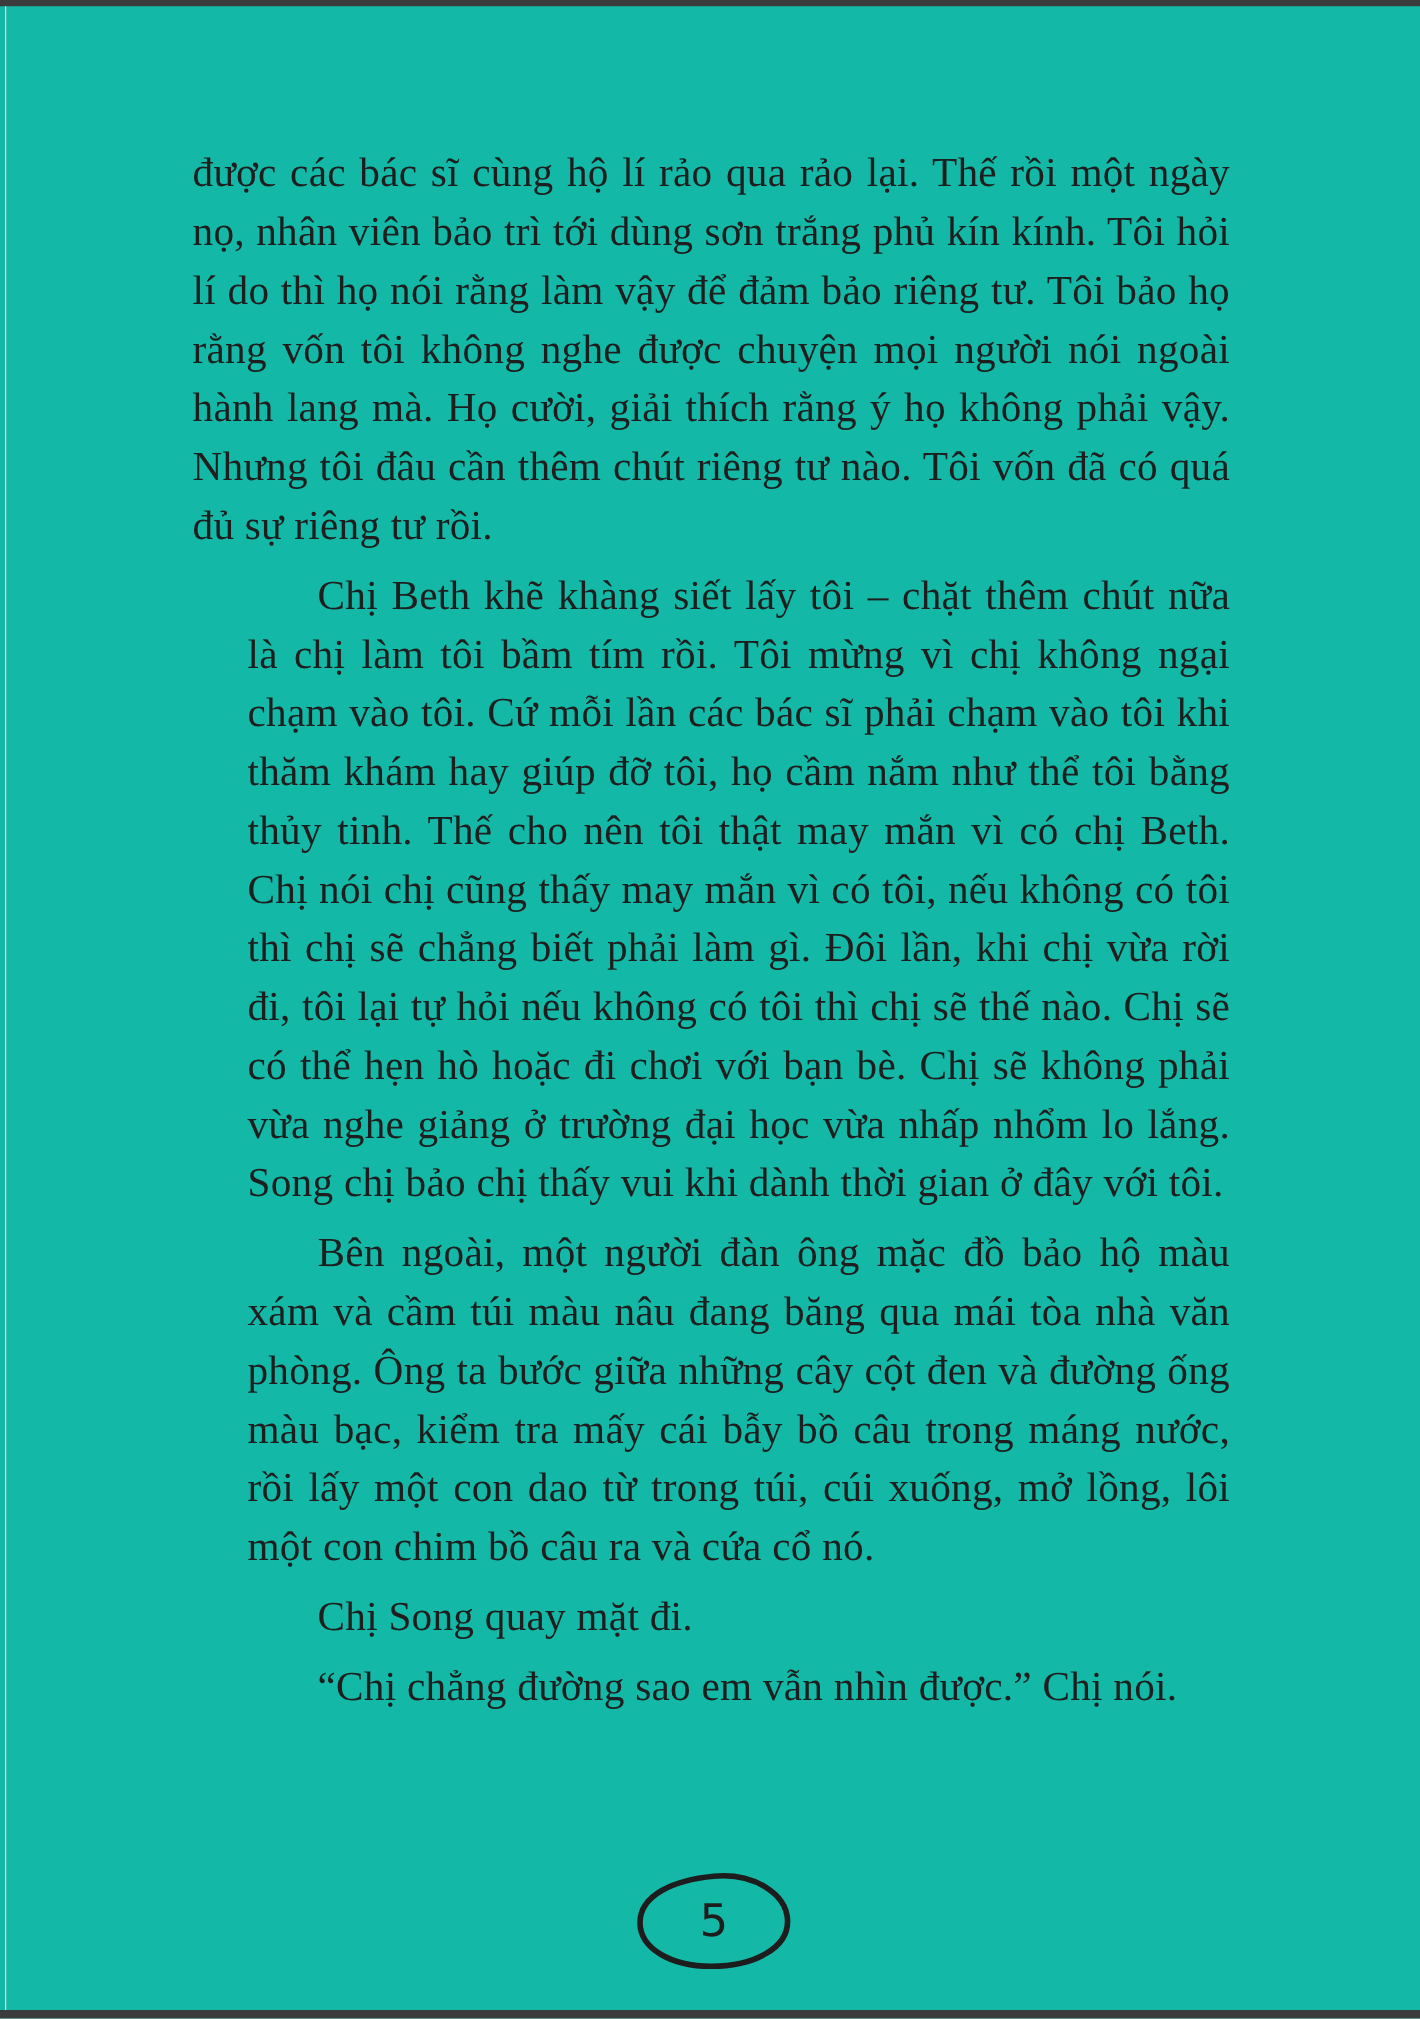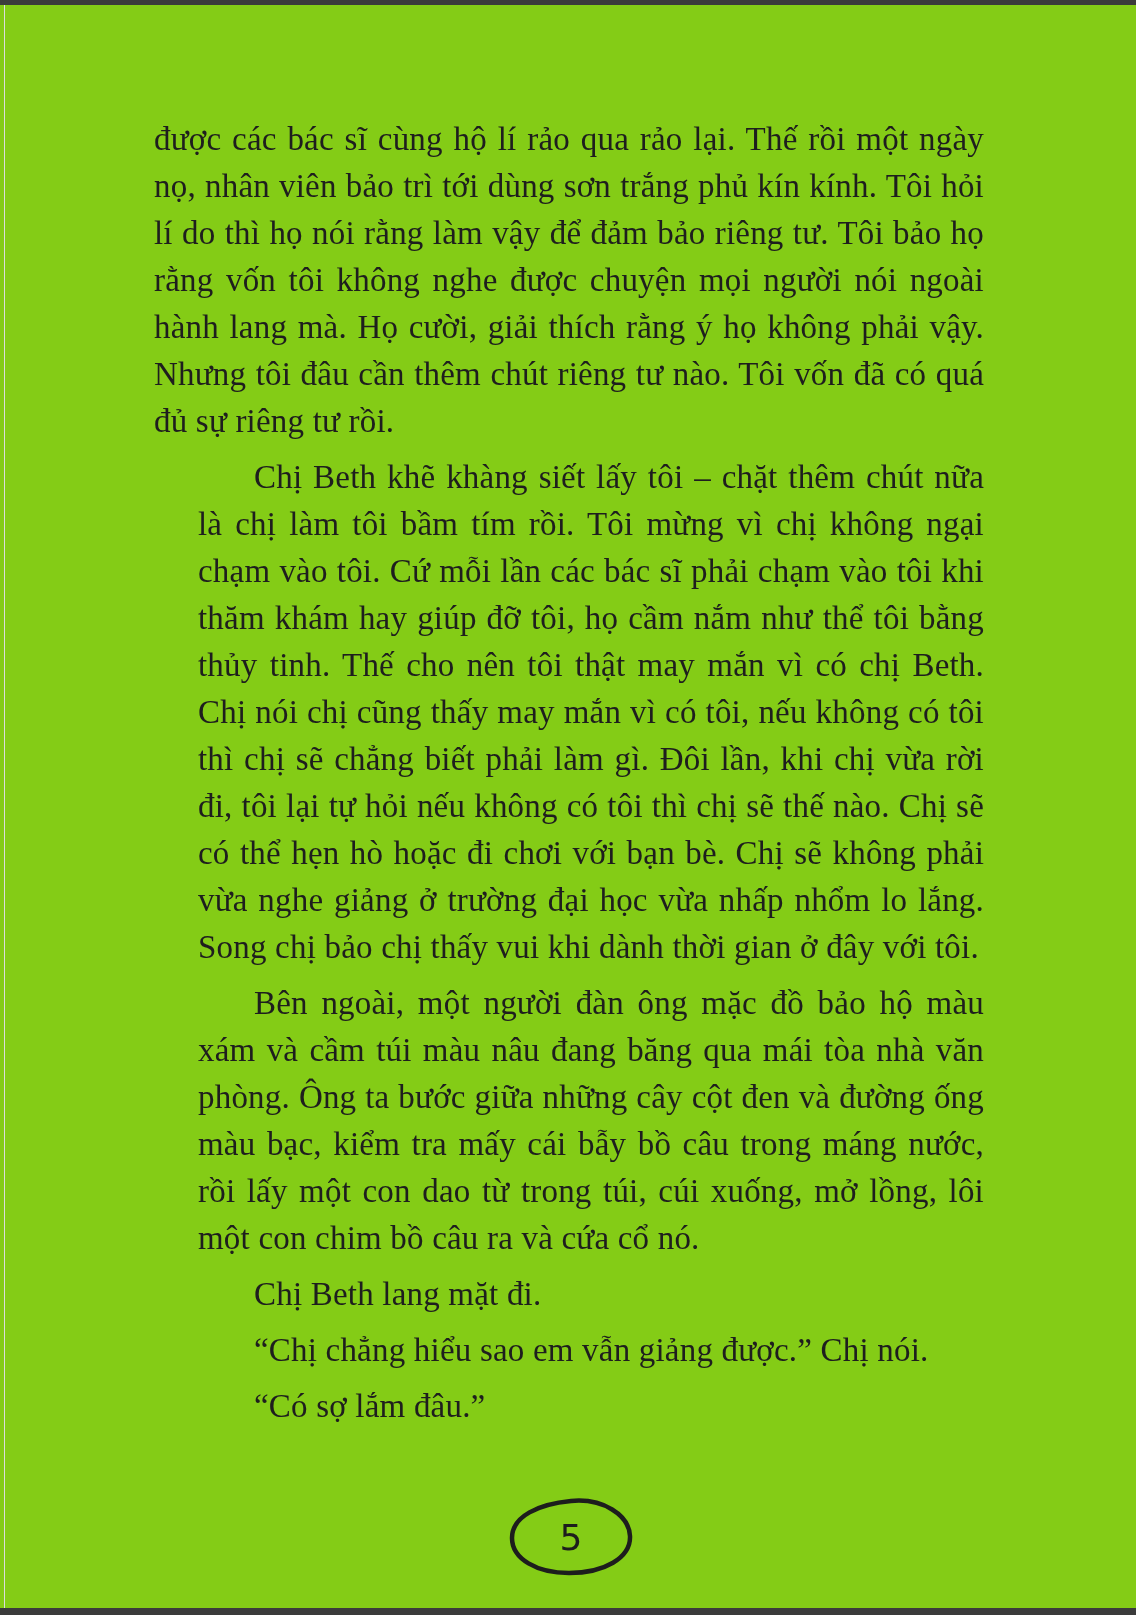--- a/index.html
+++ b/index.html
@@ -4,21 +4,21 @@
 <style>
   html, body {
     margin: 0;
     padding: 0;
     background: #ffffff;
   }
   .page {
     position: relative;
     width: 1136px;
     height: 1615px;
-    background: #84cc16;
+    background: #14b8a6;
     overflow: hidden;
     font-family: "Liberation Serif", "DejaVu Serif", serif;
   }
   .edge-bar {
     position: absolute;
     left: 0;
     width: 100%;
     background: #3b3b3b;
   }
   .edge-bar.top { top: 0; height: 5px; }
@@ -81,23 +81,22 @@
 <div class="page">
 
   <div class="edge-bar top"></div>
   <div class="scan-line"></div>
 
   <div class="text-block">
 
   <p class="para">được các bác sĩ cùng hộ lí rảo qua rảo lại. Thế rồi một ngày nọ, nhân viên bảo trì tới dùng sơn trắng phủ kín kính. Tôi hỏi lí do thì họ nói rằng làm vậy để đảm bảo riêng tư. Tôi bảo họ rằng vốn tôi không nghe được chuyện mọi người nói ngoài hành lang mà. Họ cười, giải thích rằng ý họ không phải vậy. Nhưng tôi đâu cần thêm chút riêng tư nào. Tôi vốn đã có quá đủ sự riêng tư rồi.</p>
       <p class="para indent">Chị Beth khẽ khàng siết lấy tôi – chặt thêm chút nữa là chị làm tôi bầm tím rồi. Tôi mừng vì chị không ngại chạm vào tôi. Cứ mỗi lần các bác sĩ phải chạm vào tôi khi thăm khám hay giúp đỡ tôi, họ cầm nắm như thể tôi bằng thủy tinh. Thế cho nên tôi thật may mắn vì có chị Beth. Chị nói chị cũng thấy may mắn vì có tôi, nếu không có tôi thì chị sẽ chẳng biết phải làm gì. Đôi lần, khi chị vừa rời đi, tôi lại tự hỏi nếu không có tôi thì chị sẽ thế nào. Chị sẽ có thể hẹn hò hoặc đi chơi với bạn bè. Chị sẽ không phải vừa nghe giảng ở trường đại học vừa nhấp nhổm lo lắng. Song chị bảo chị thấy vui khi dành thời gian ở đây với tôi.</p>
       <p class="para indent">Bên ngoài, một người đàn ông mặc đồ bảo hộ màu xám và cầm túi màu nâu đang băng qua mái tòa nhà văn phòng. Ông ta bước giữa những cây cột đen và đường ống màu bạc, kiểm tra mấy cái bẫy bồ câu trong máng nước, rồi lấy một con dao từ trong túi, cúi xuống, mở lồng, lôi một con chim bồ câu ra và cứa cổ nó.</p>
-      <p class="para indent">Chị Beth lang mặt đi.</p>
-      <p class="para indent">“Chị chẳng hiểu sao em vẫn giảng được.” Chị nói.</p>
-      <p class="para indent">“Có sợ lắm đâu.”</p>
+      <p class="para indent">Chị Song quay mặt đi.</p>
+      <p class="para indent">“Chị chẳng đường sao em vẫn nhìn được.” Chị nói.</p>
     </div>
 
   <div class="page-number-wrap">
     <svg width="132" height="84" viewBox="0 0 132 84">
       <path d="M 66,7 C 98,4 124,21 125,42 C 126,64 99,79 64,79 C 32,79 7,65 7,44 C 7,22 34,10 66,7 Z" fill="none" stroke="#1d1d1d" stroke-width="4.5" stroke-linecap="round"></path>
     </svg>
     <div class="page-number">5</div>
   </div>
 
   <div class="edge-bar bottom"></div>

